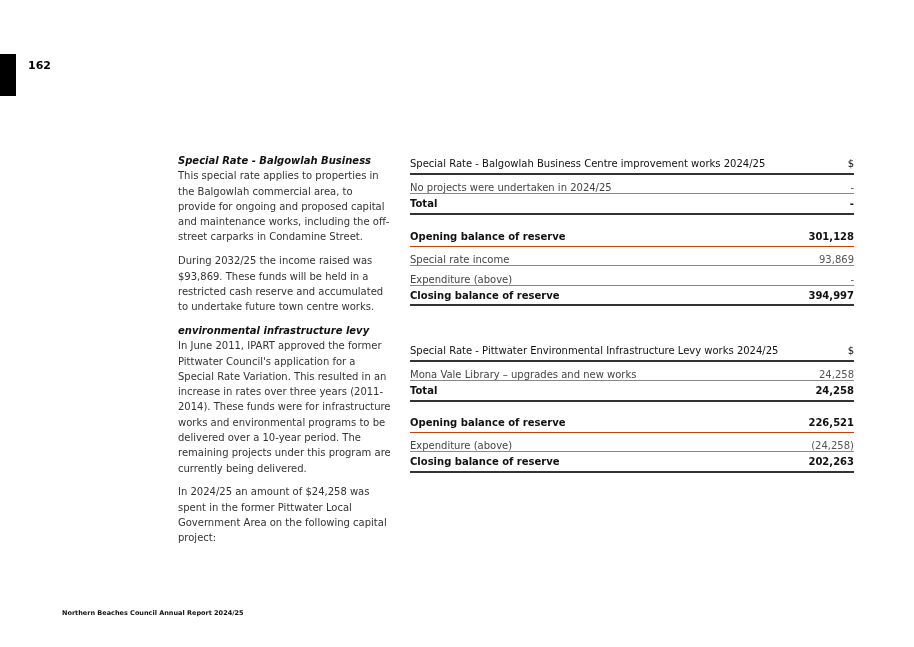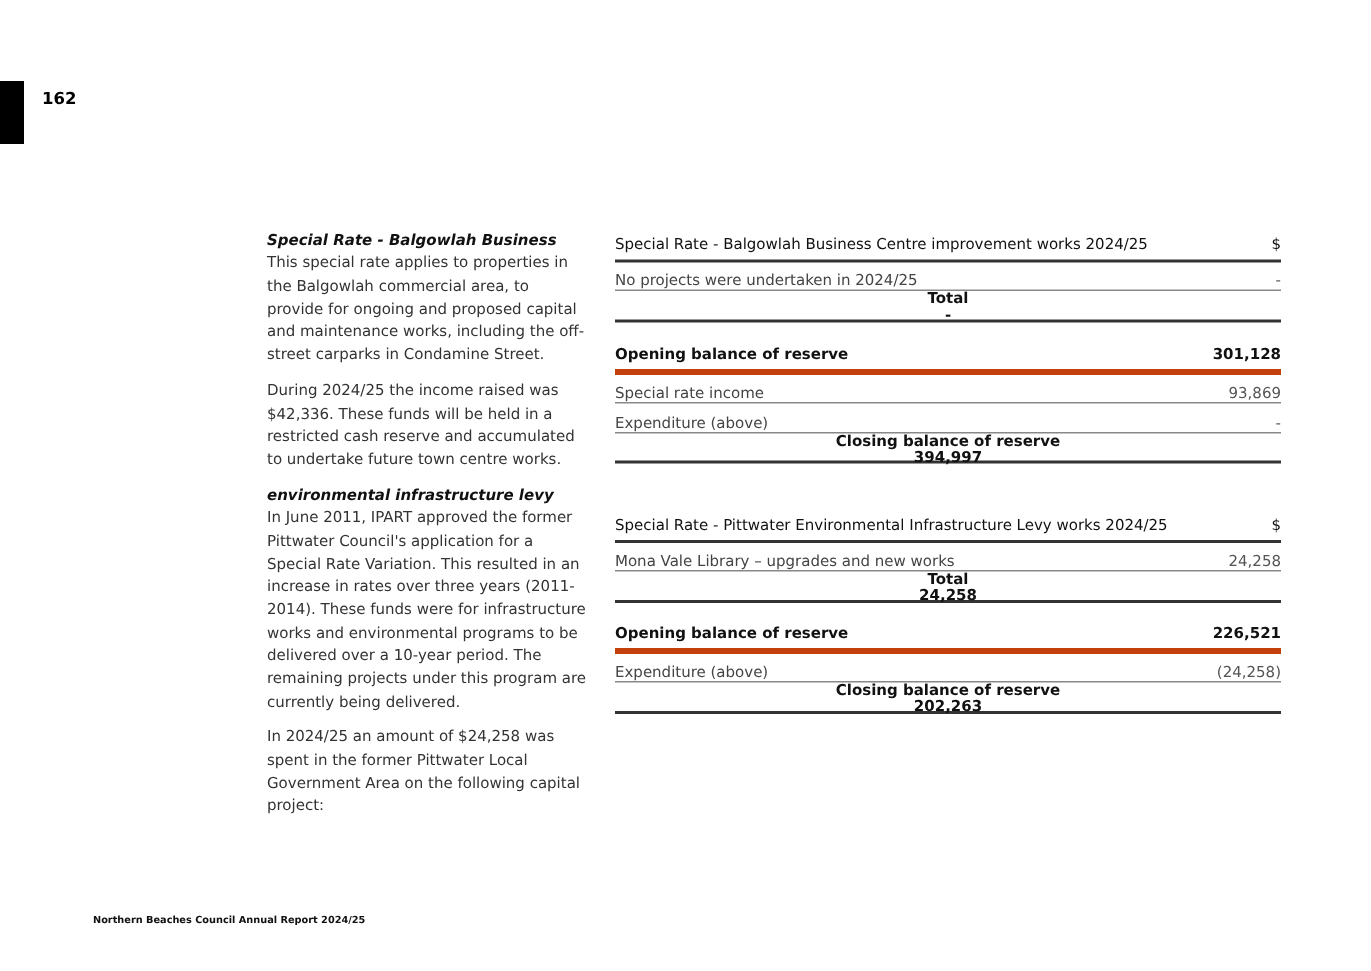--- a/index.html
+++ b/index.html
@@ -6,38 +6,38 @@
   body { width:914px; height:647px; position:relative; overflow:hidden;
          font-family:"DejaVu Sans", "Liberation Sans", sans-serif; color:#222; }
   .page-tab { position:absolute; left:0; top:54px; width:16px; height:42px; background:#000; }
   .page-num { position:absolute; left:28px; top:59px; font-size:11px; font-weight:bold; color:#000; }
   .left-col { position:absolute; left:178px; top:153px; width:214px; font-size:10px; line-height:15.3px; color:#333; }
   .left-col .heading { font-weight:bold; font-style:italic; color:#111; }
   .left-col p { margin:0 0 8.5px 0; }
   .tbl { position:absolute; left:410px; width:444px; font-size:10px; }
   .row { display:flex; justify-content:space-between; align-items:center; height:18.6px; border-bottom:1px solid #888; }
   .row.head { font-weight:normal; color:#111; border-bottom:2px solid #333; }
-  .row.total { font-weight:bold; color:#111; border-bottom:2px solid #333;flex-direction:column; }
+  .row.total { font-weight:bold; color:#111; border-bottom:2px solid #333; }
   .row.normal { color:#444;align-items:flex-end; }
   .row.normal .val { color:#555; }
-  .row.bold { font-weight:bold; color:#111; border-bottom:4px solid #c2410c; }
+  .row.bold { font-weight:bold; color:#111; border-bottom:1px solid #c2410c; }
   .footer { position:absolute; left:62px; top:609px; font-size:6.5px; font-weight:bold; color:#111;text-align:right; }
 </style>
 </head>
 <body>
 
 <div class="page-tab"></div>
 <div class="page-num">162</div>
 
 <div class="left-col">
   <div class="heading">
     <div>Special Rate - Balgowlah Business</div>
   </div>
   <p>This special rate applies to properties in the Balgowlah commercial area, to provide for ongoing and proposed capital and maintenance works, including the off-street carparks in Condamine Street.</p>
-  <p>During 2024/25 the income raised was $42,336. These funds will be held in a restricted cash reserve and accumulated to undertake future town centre works.</p>
+  <p>During 2032/25 the income raised was $93,869. These funds will be held in a restricted cash reserve and accumulated to undertake future town centre works.</p>
   <div class="heading">
     <div>environmental infrastructure levy</div>
   </div>
   <p>In June 2011, IPART approved the former Pittwater Council's application for a Special Rate Variation. This resulted in an increase in rates over three years (2011-2014). These funds were for infrastructure works and environmental programs to be delivered over a 10-year period. The remaining projects under this program are currently being delivered.</p>
   <p>In 2024/25 an amount of $24,258 was spent in the former Pittwater Local Government Area on the following capital project:</p>
 </div>
 
 <div class="tbl" style="top:154px;">
   <div class="row head">
     <span>Special Rate - Balgowlah Business Centre improvement works 2024/25</span>

